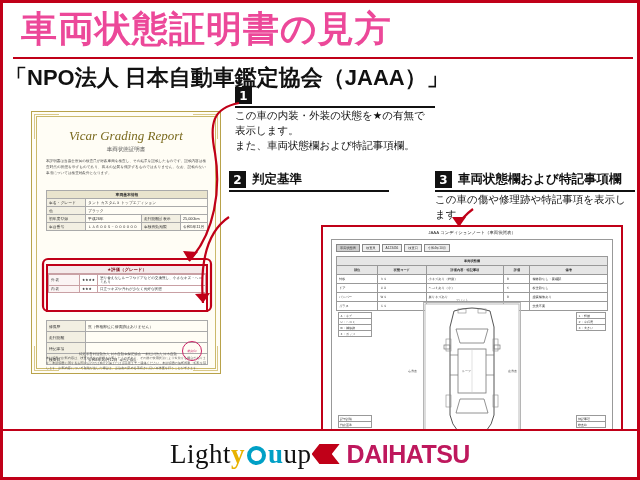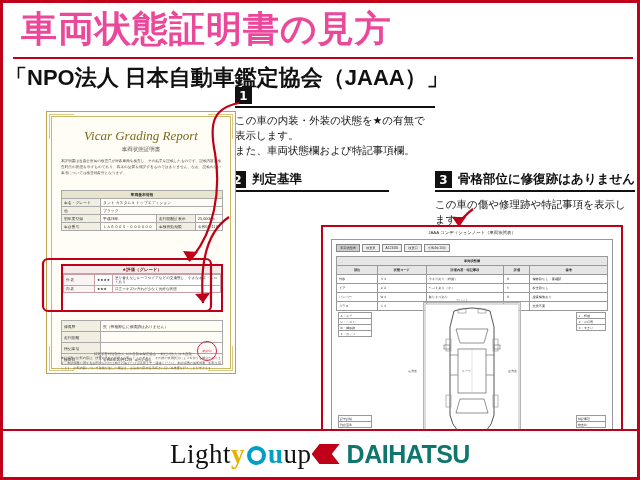--- a/index.html
+++ b/index.html
@@ -56,34 +56,33 @@
     display:inline-flex;align-items:center;justify-content:center;
     width:17px;height:17px;background:#111;color:#fff;
     font-size:12px;font-weight:bold;
     margin-right:6px;flex:none;
     font-family:"DejaVu Sans",sans-serif;
   }
   .sec .htext{
     font-size:12.5px;font-weight:bold;color:#111;white-space:nowrap;
   }
   .sec .body{
-    font-size:10.5px;color:#111;line-height:1.45;margin-top:5px;
+    font-size:10.5px;color:#111;line-height:1.45;
   }
 
   #sec1{left:232px;top:84px;width:200px;}
   #sec2{left:226px;top:168px;width:160px;}
   #sec3{left:432px;top:168px;width:200px;}
 
   
   .cert{
     position:absolute;left:28px;top:108px;width:190px;height:263px;
     border:1px solid #b8a24a;
     background:#fffdf5;
     box-sizing:border-box;
-    margin-left:15px;
   }
   .cert .inner{
     position:absolute;inset:4px;
     border:1px solid #cbb96b;
   }
   .cert .corner{
     position:absolute;width:24px;height:24px;
     border:1px solid #d9c888;
   }
   .cert .c1{left:2px;top:2px;border-right:none;border-bottom:none;}
@@ -208,21 +207,21 @@
   .light .u{color:#00a0c6;font-weight:bold;}
   .light .p{color:#111;}
   .dai{
     display:flex;align-items:center;gap:7px;
   }
   .dai .mark{
     width:28px;height:20px;background:#c00018;
     clip-path:polygon(0% 50%,28% 0%,100% 0%,72% 50%,100% 100%,28% 100%);
   }
   .dai .word{
-    font-size:25px;font-weight:bold;color:#0f766e;letter-spacing:-0.5px;
+    font-size:25px;font-weight:bold;color:#be185d;letter-spacing:-0.5px;
     font-family:"Liberation Sans",sans-serif;
   }
 </style>
 </head>
 <body>
 
 <div class="page">
 
   <div class="title-row">
     <div class="title-main">車両状態証明書の見方</div>
@@ -243,21 +242,21 @@
   <div class="sec" id="sec2">
     <div class="head">
       <span class="num">2</span>
       <span class="htext">判定基準</span>
     </div>
   </div>
 
   <div class="sec" id="sec3">
     <div class="head">
       <span class="num">3</span>
-      <span class="htext">骨格部位に修復跡はありません</span>
+      <span class="htext">車両状態欄および特記事項欄</span>
     </div>
     <div class="body">
       <div>この車の傷や修理跡や特記事項を表示します。</div>
     </div>
   </div>
 
   <div class="cert">
     <div class="inner"></div>
     <div class="corner c1"></div>
     <div class="corner c2"></div>

